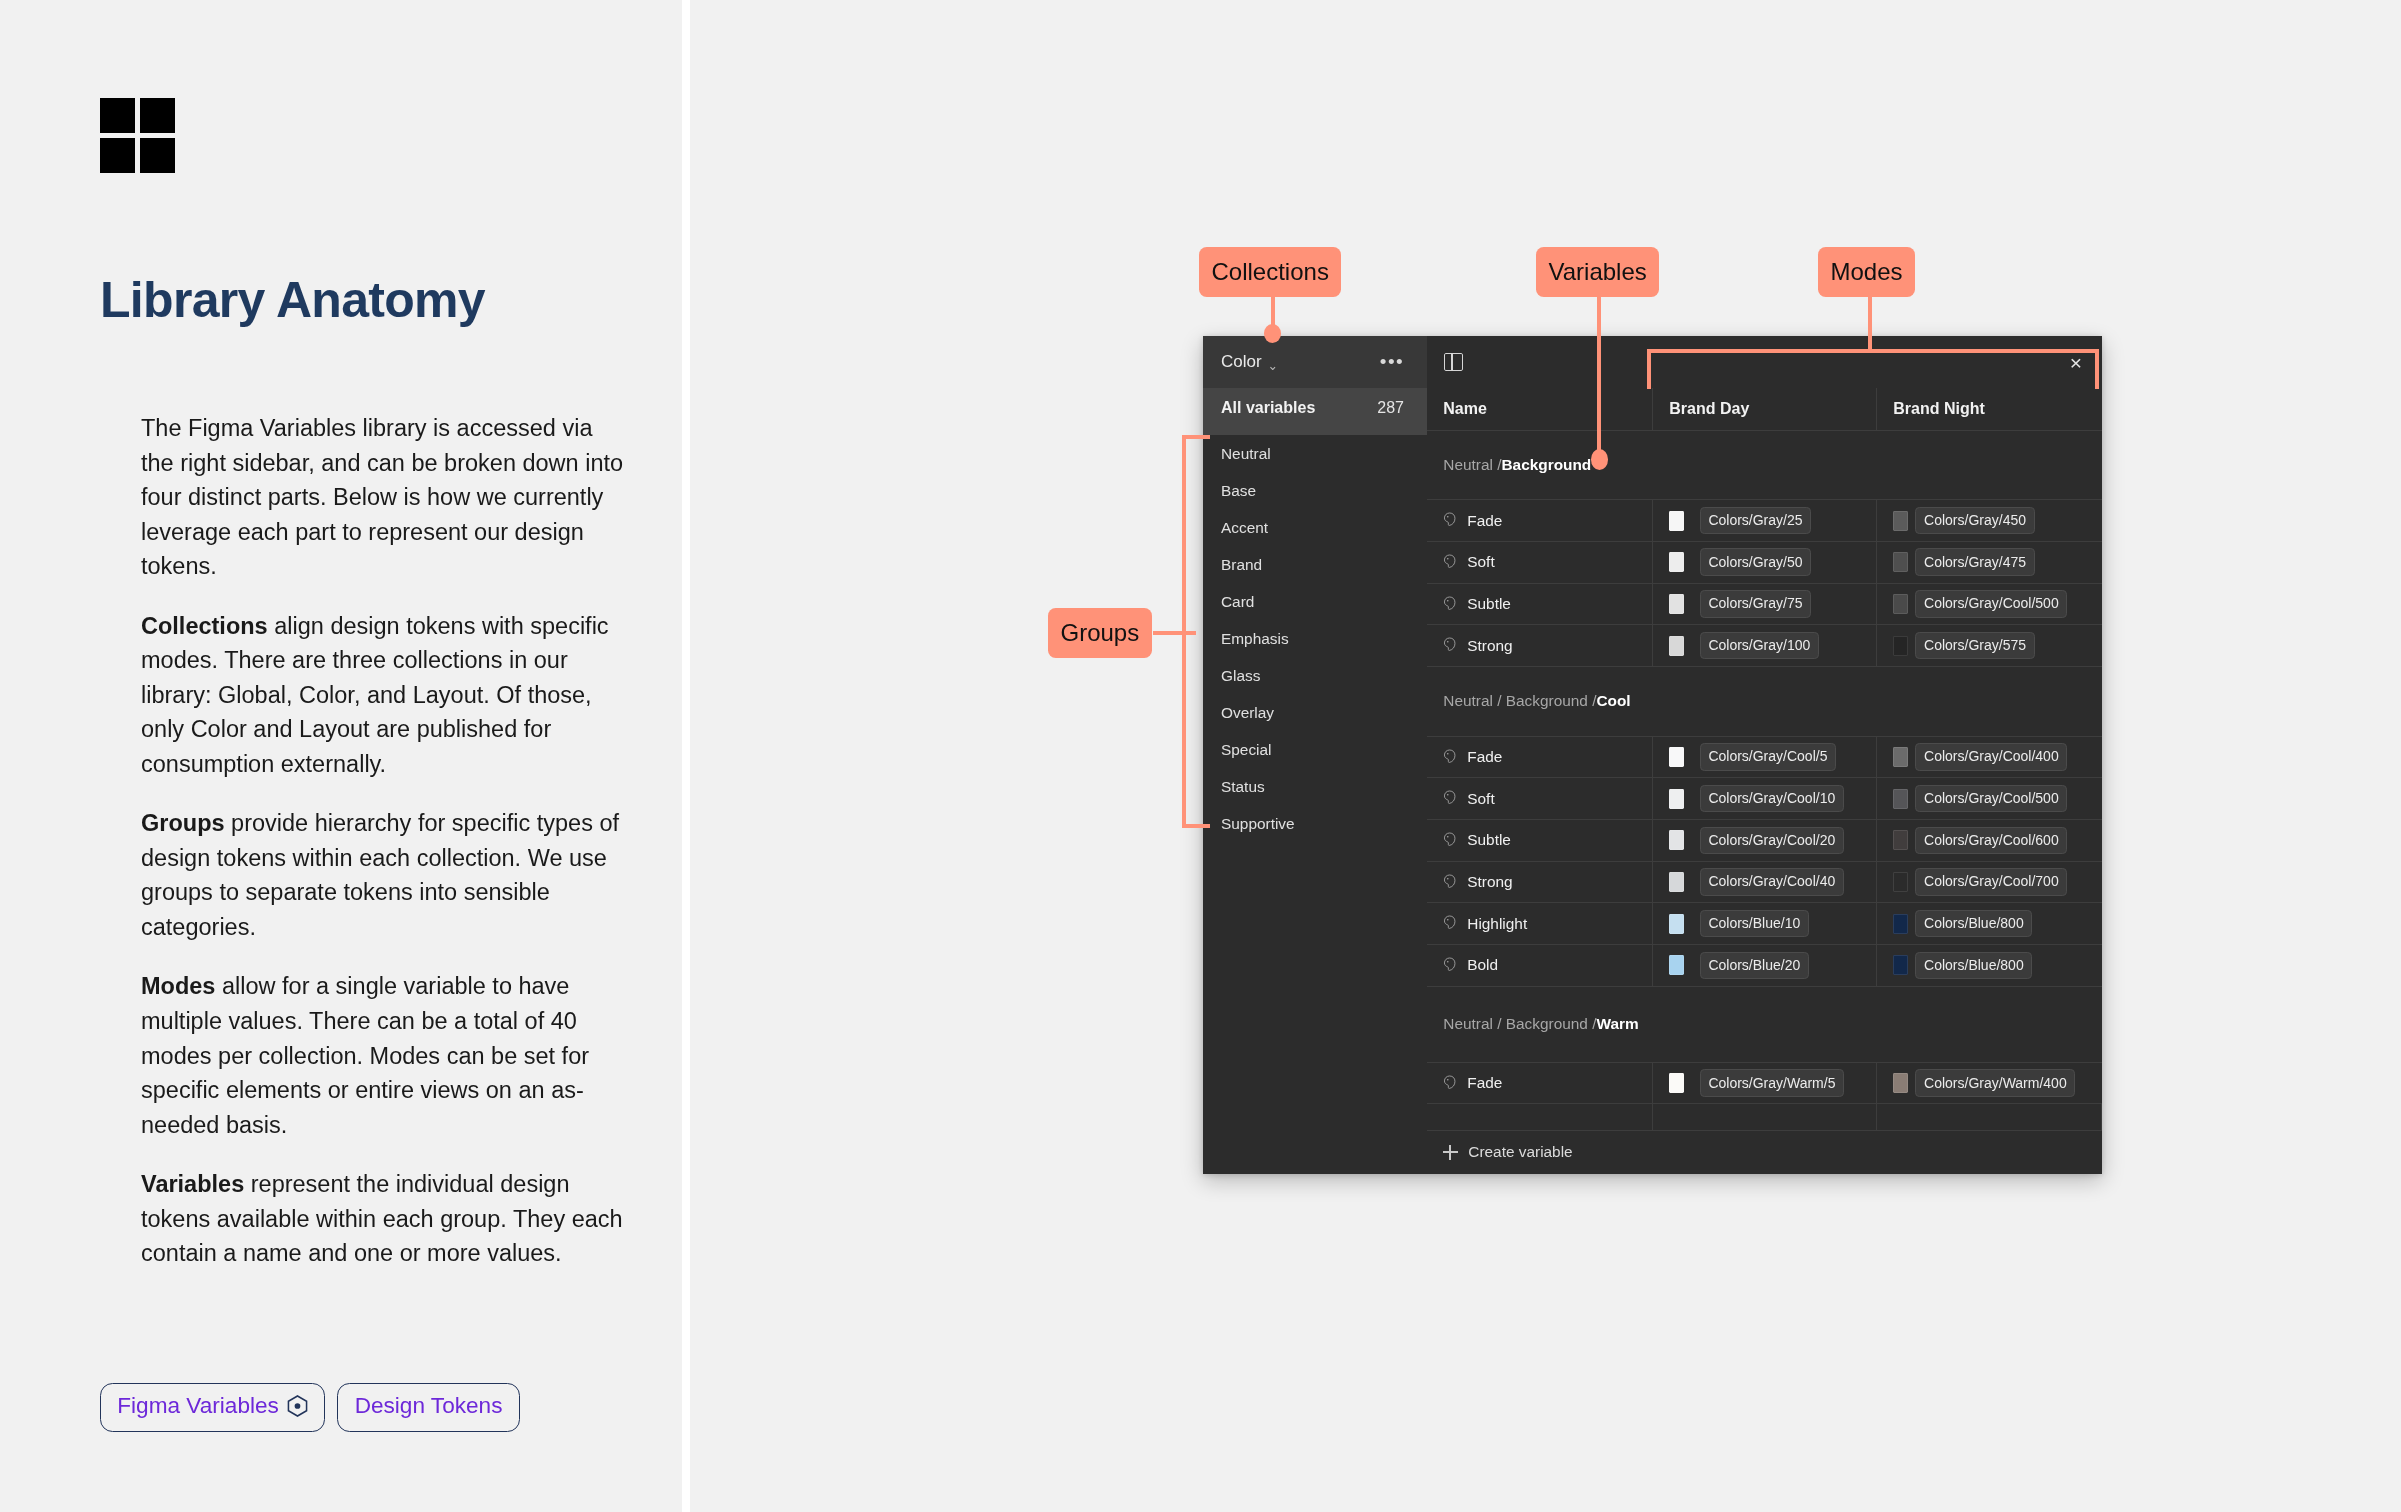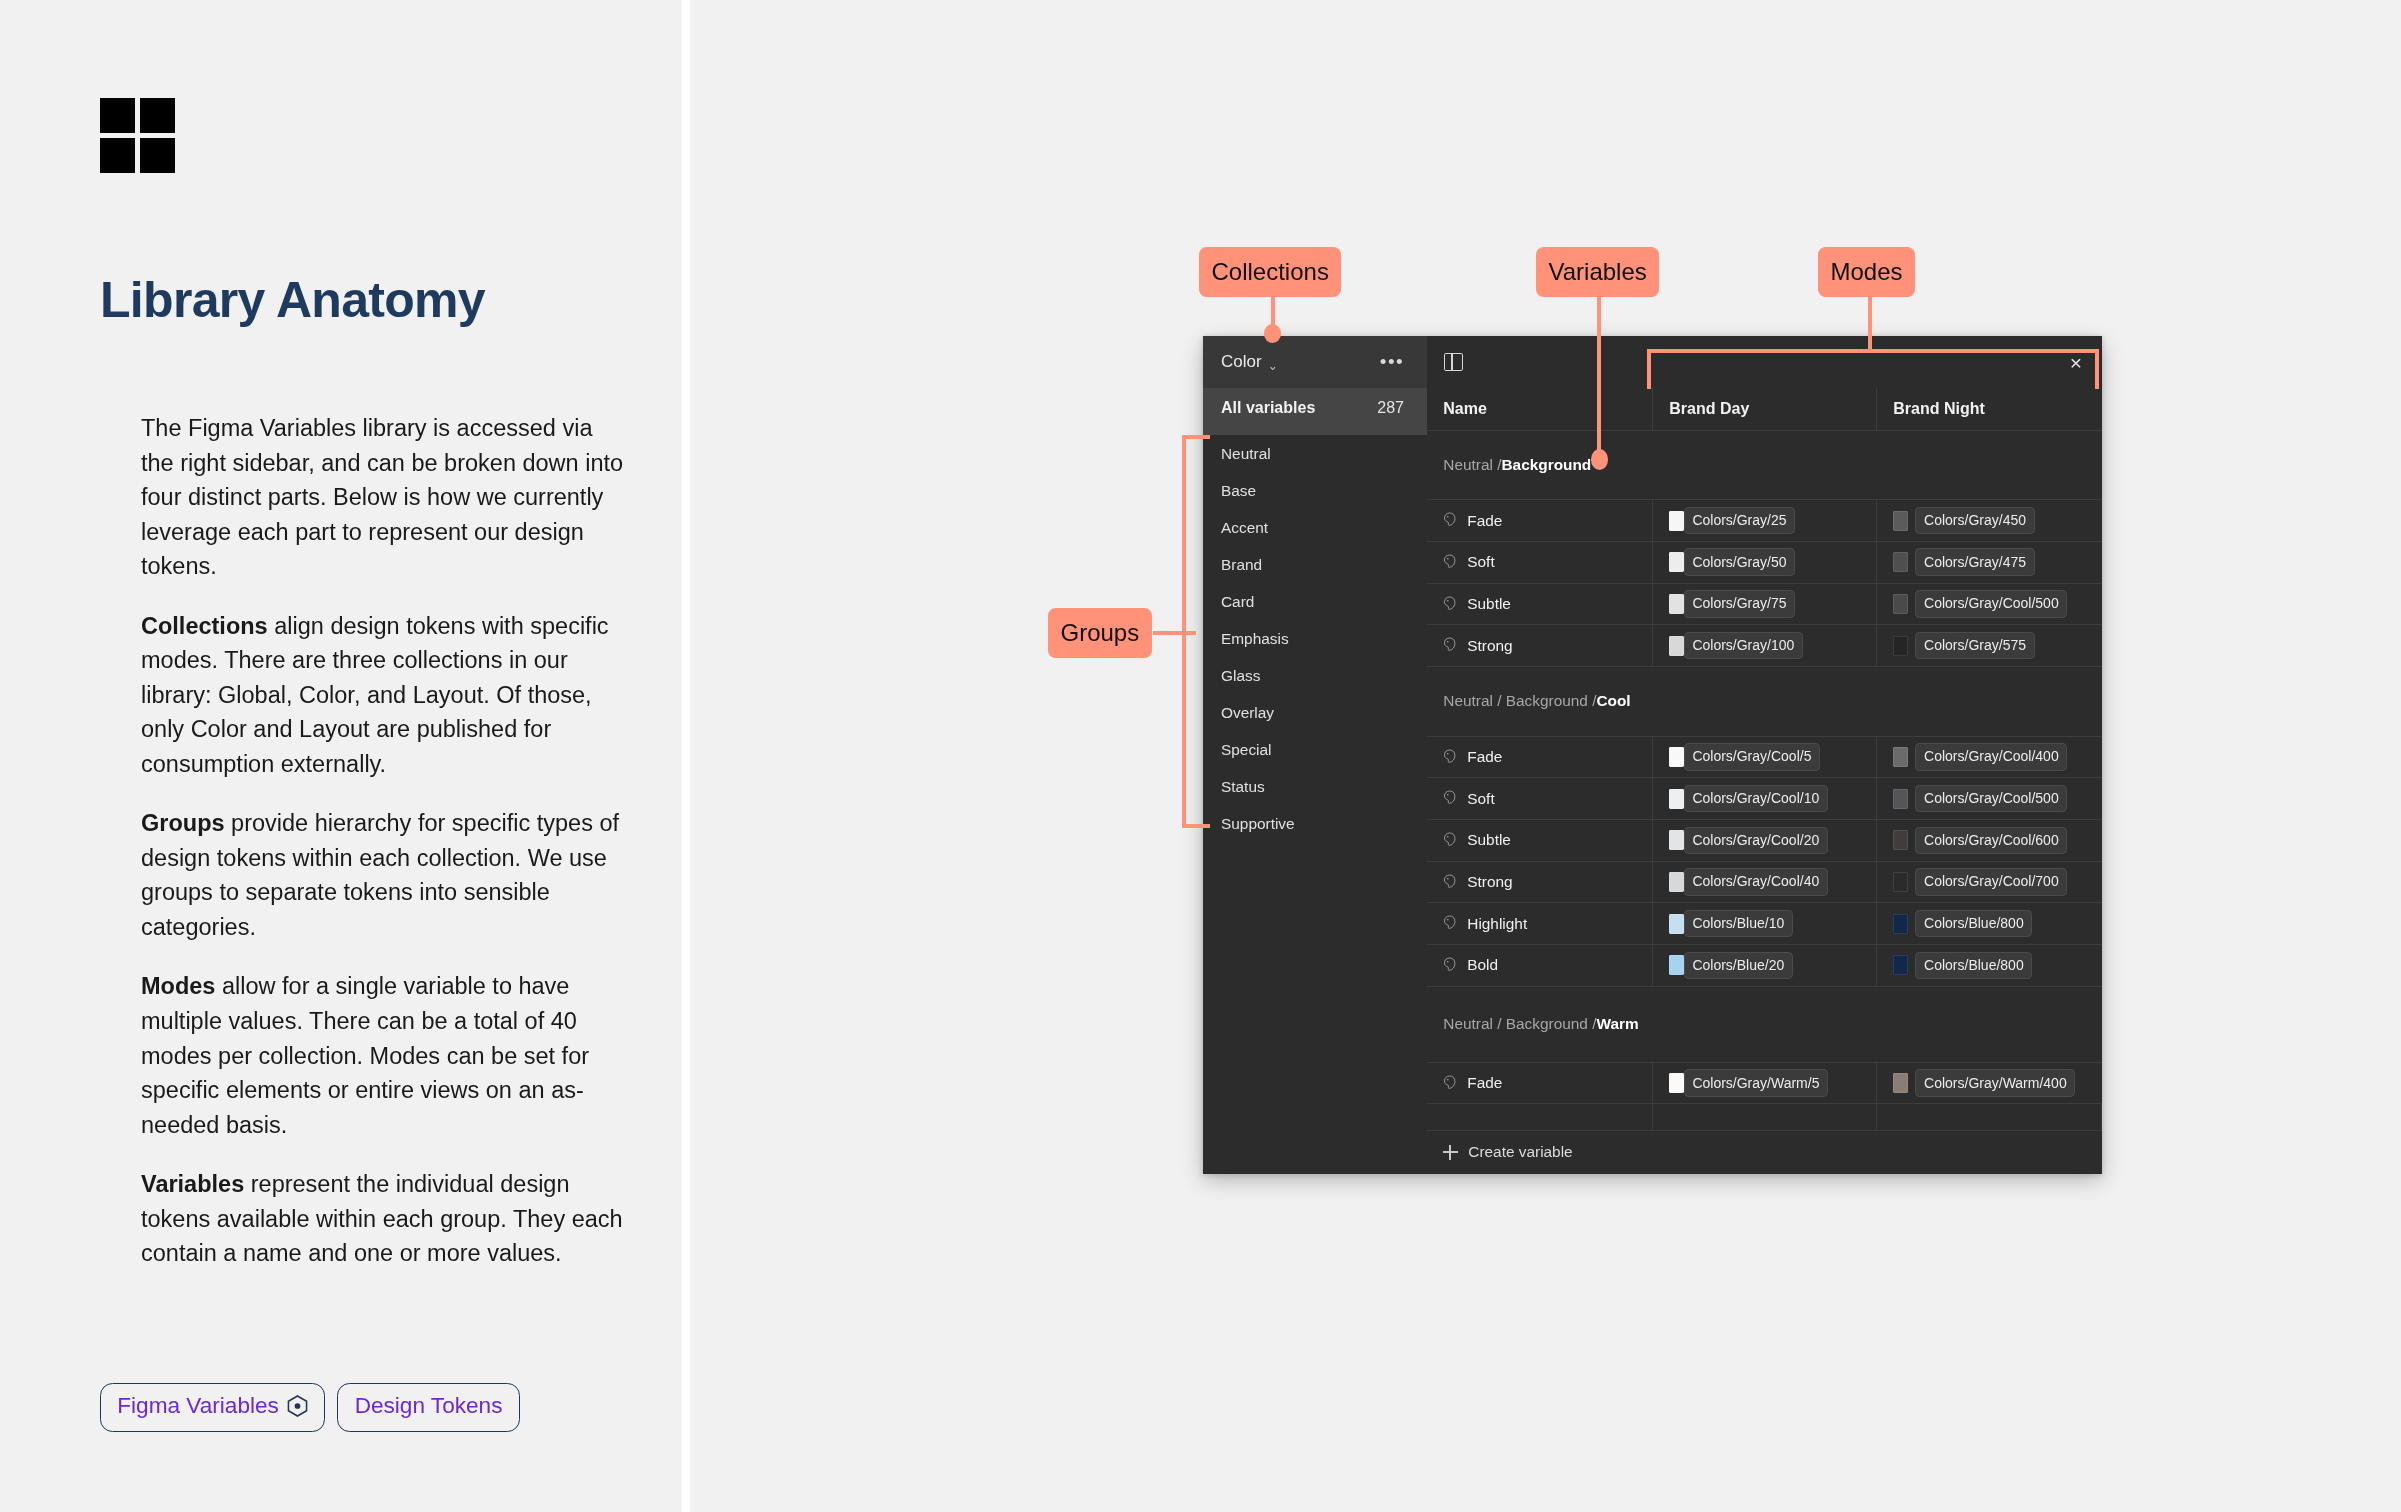--- a/index.html
+++ b/index.html
@@ -157,21 +157,21 @@
   }
   .grp-head b { color: #ffffff; font-weight: 700; }
   .grp-head.tall { height: 84px; }
 
   .vrow { display: flex; height: 46px; border-bottom: 1px solid #3d3d3d; }
   .cell {
     display: flex; align-items: center; border-right: 1px solid #3d3d3d;
     padding-left: 16.3px;
   }
   .cell.c-name { width: 226px; gap: 10.6px; }
-  .cell.c-mode { width: 224px; gap: 0; }
+  .cell.c-mode { width: 224px; gap: 16px; }
   .cell.c-last { border-right: none; flex: 1; gap: 7.7px; }
 
   .var-name { color: #f0f0f0; font-size: 15.4px; }
   .swatch {
     width: 14.4px; height: 20px; border-radius: 1.4px; flex-shrink: 0;
     border: 0.5px solid rgba(255,255,255,0.10);
   }
   .chip {
     background: #3b3b3b; border: 0.5px solid #4b4b4b; border-radius: 4.3px;
     color: #ececec; font-size: 14px; padding: 4.3px 7.7px 5.3px 7.7px;

